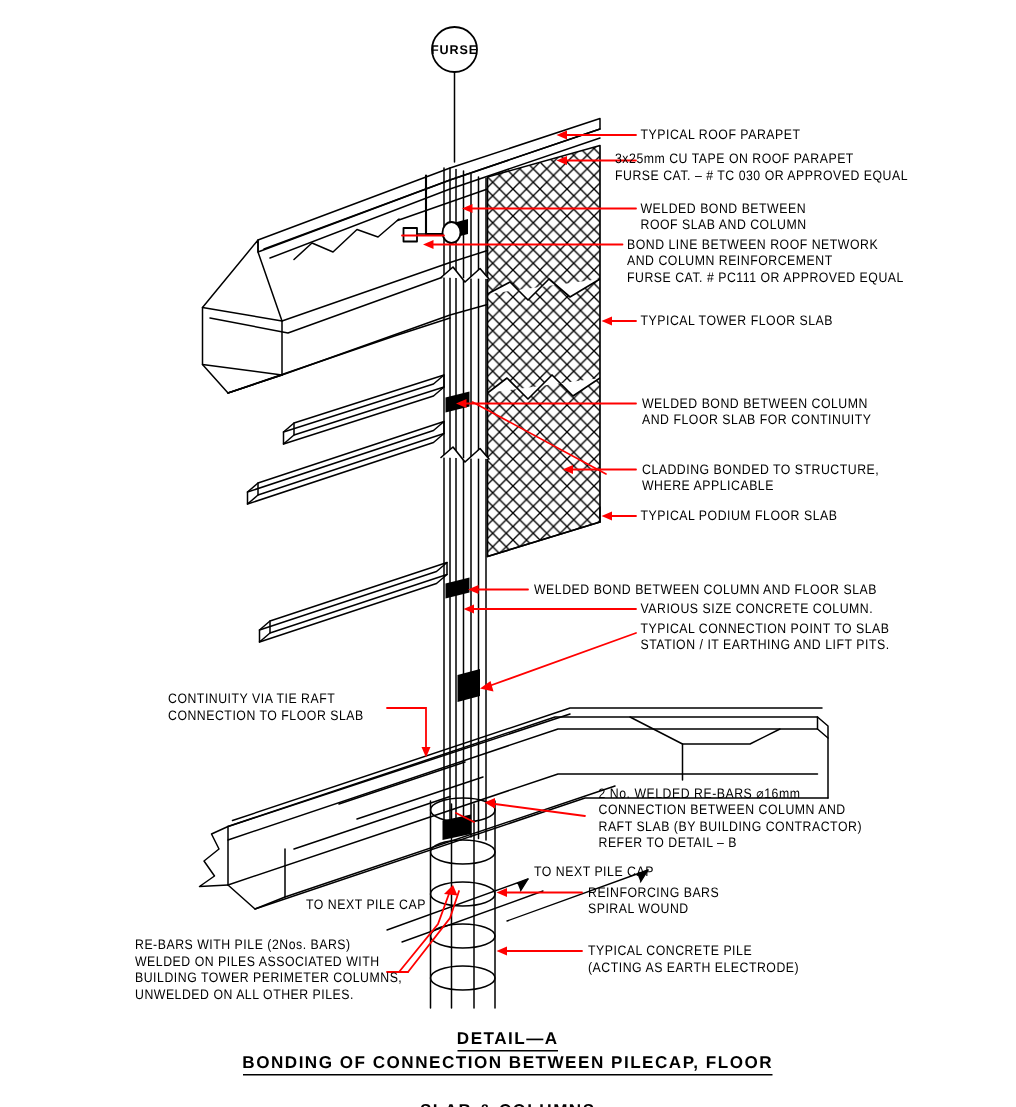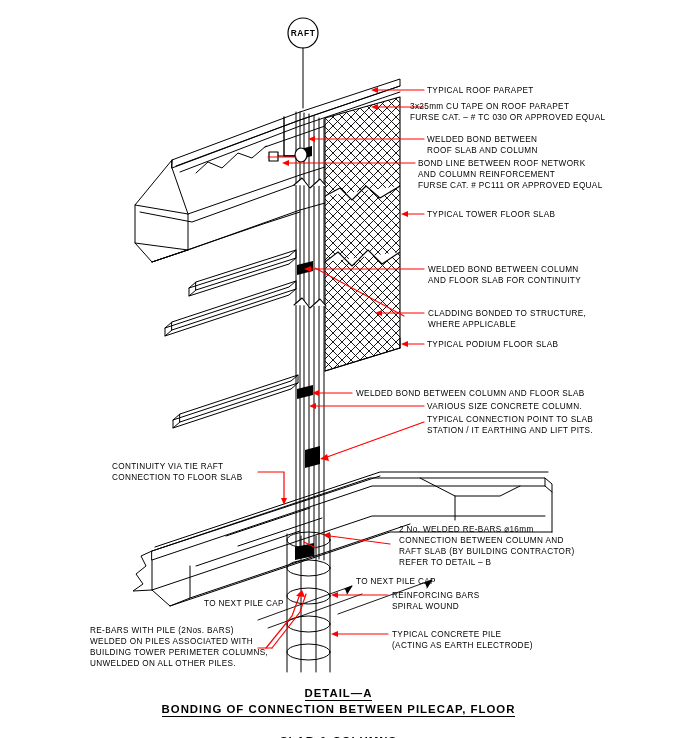--- a/index.html
+++ b/index.html
@@ -247,21 +247,21 @@
       <path d="M272,648 L300,612 L306,594"></path>
       <path d="M266,648 L292,616 L300,594"></path>
       <path d="M258,648 L272,648"></path>
       <path d="M296,596 L302,590 L305,597 Z" fill="#ff0000" stroke="none"></path>
 
       <path d="M268,157 L296,157"></path>
       <path d="M304,542 L316,548"></path>
     </g>
   </svg>
 
-  <div class="gridlabel" style="left:283px;top:28px;">RAFT</div>
+  <div class="gridlabel" style="left:283px;top:28px;">FURSE</div>
 
   <div class="ann" style="left:427px;top:85px;">TYPICAL ROOF PARAPET</div>
   <div class="ann" style="left:410px;top:101px;">3x25mm CU TAPE ON ROOF PARAPET</div>
   <div class="ann" style="left:410px;top:112px;">FURSE CAT. – # TC 030 OR APPROVED EQUAL</div>
 
   <div class="ann" style="left:427px;top:134px;">WELDED BOND BETWEEN</div>
   <div class="ann" style="left:427px;top:145px;">ROOF SLAB AND COLUMN</div>
 
   <div class="ann" style="left:418px;top:158px;">BOND LINE BETWEEN ROOF NETWORK</div>
   <div class="ann" style="left:418px;top:169px;">AND COLUMN REINFORCEMENT</div>

